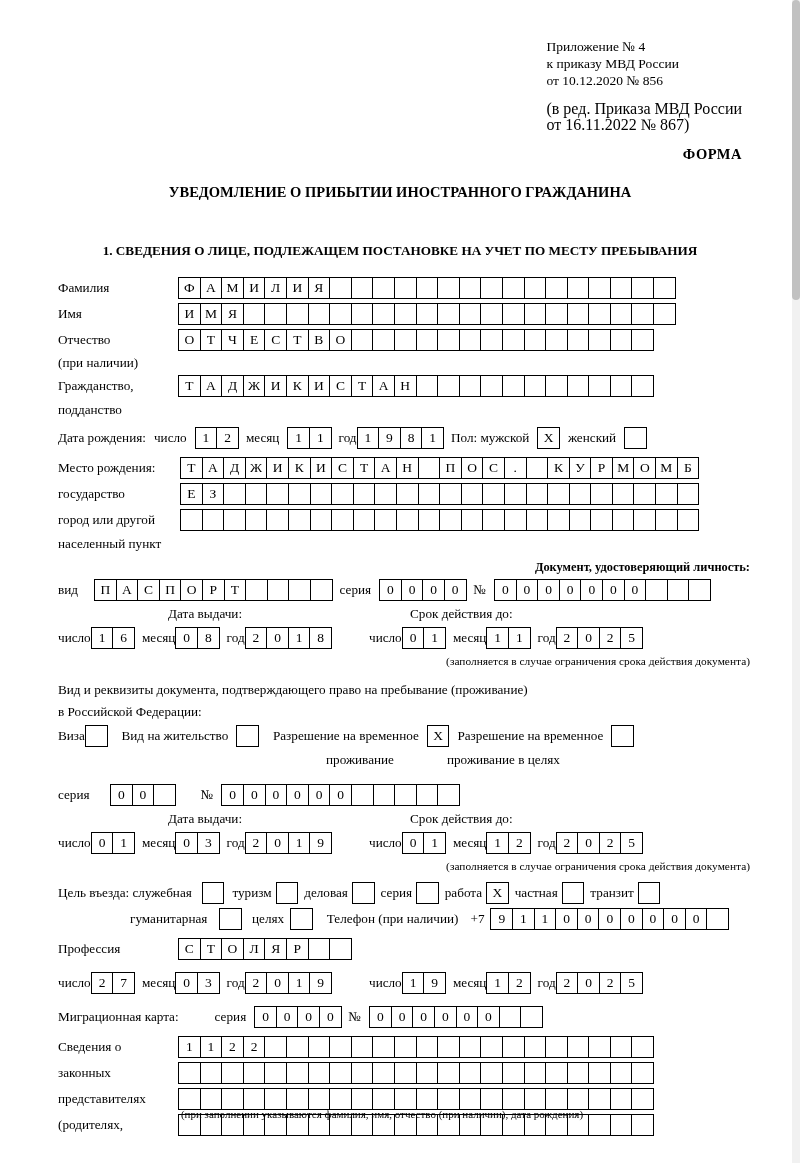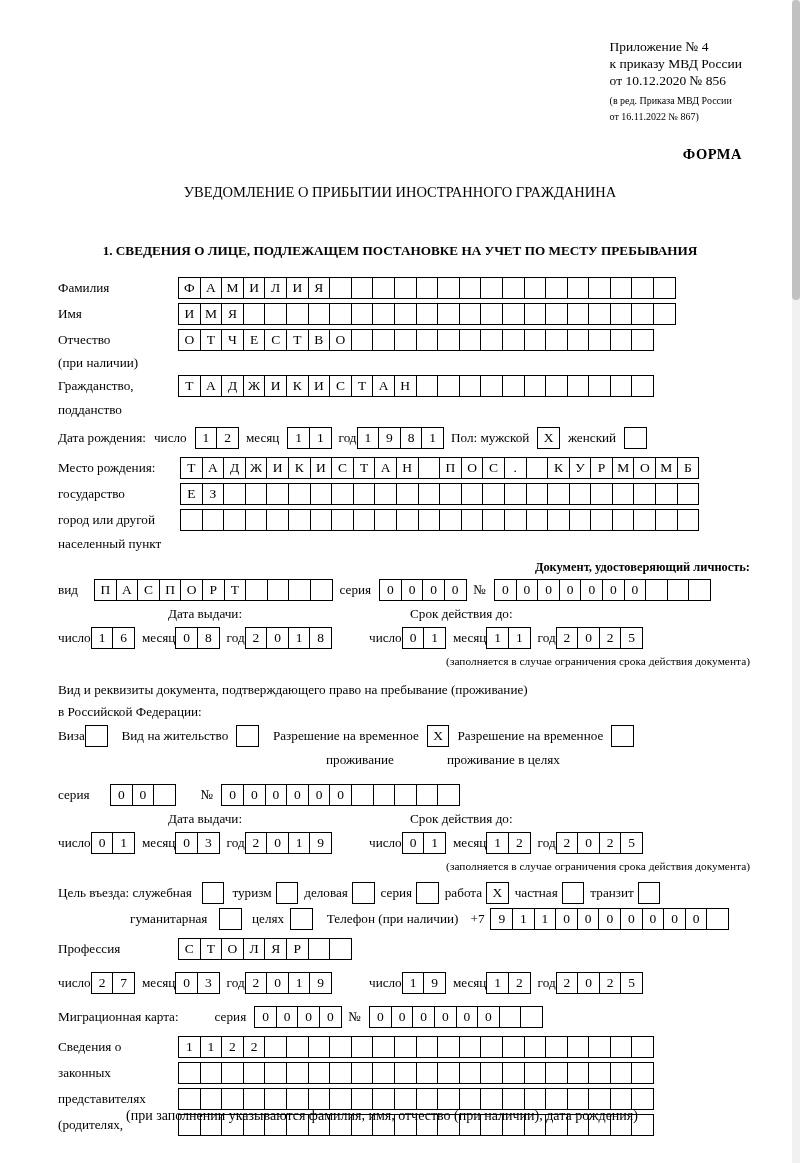--- a/index.html
+++ b/index.html
@@ -24,39 +24,39 @@
   }
   .hdr {
     position: absolute;
     top: 38px;
     right: 58px;
     text-align: left;
     font-size: 13.5px;
     line-height: 17px;
   }
   .hdr .sub {
-    margin-top: 4px;
-    font-size: 10px;
+    margin-top: 12px;
+    font-size: 16px;
     line-height: 16px;
   }
   .forma {
     position: absolute;
     top: 146px;
     right: 58px;
     font-weight: bold;
     font-size: 14.5px;
     letter-spacing: 0.5px;
   }
   .title {
     position: absolute;
     top: 182px;
     left: 0;
     width: 800px;
     text-align: center;
-    font-weight: normal;
+    font-weight: bold;
     font-size: 14.5px;
     line-height: 21px;
   }
   .title .uline {
     display: inline-block;
     width: 58px;
     border-bottom: 1px solid #000;
     vertical-align: 2px;
   }
   .section-title {
@@ -125,21 +125,21 @@
     font-size: 13.5px;
     line-height: 20px;
     vertical-align: middle;
   }
   .footer-note {
     position: absolute;
     top: 1108px;
     left: 0;
     width: 764px;
     text-align: center;
-    font-size: 14px;
+    font-size: 11px;
   }
   .scrollbar {
     position: absolute;
     top: 0;
     right: 0;
     width: 8px;
     height: 1163px;
     background: #f1f1f1;
   }
   .scrollbar .thumb {

